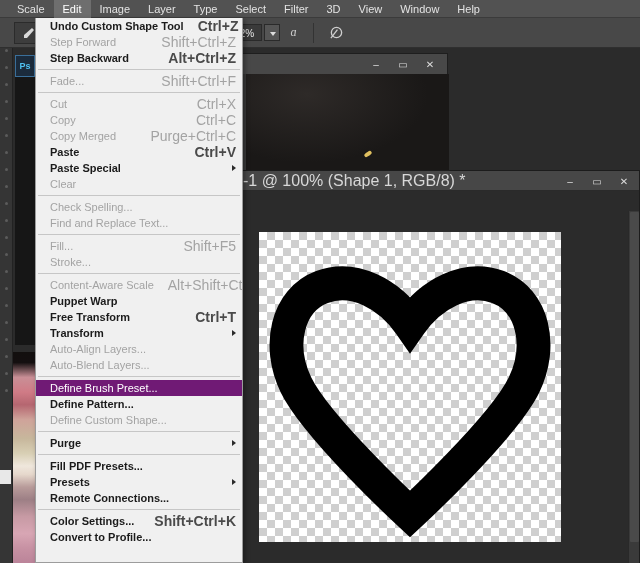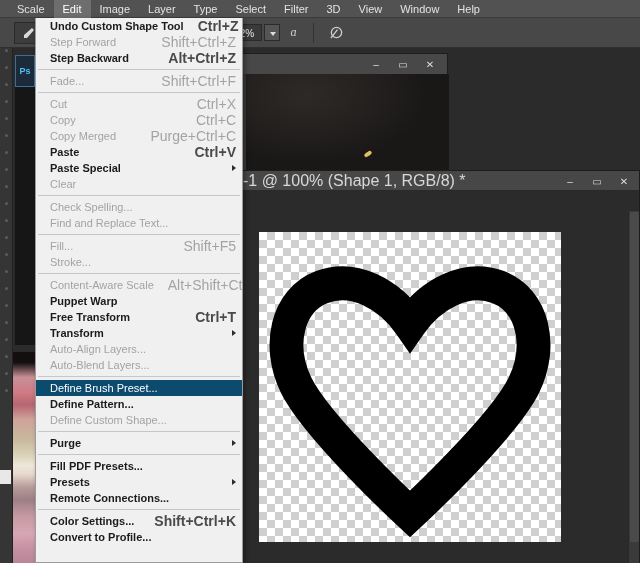--- a/index.html
+++ b/index.html
@@ -186,21 +186,21 @@
     border-left: 1px solid #292929;
   }
   .doc-scroll-thumb {
     width: 9px; height: 330px; margin: 1px auto;
     background: #4a4a4a; border-radius: 1px;
   }
 
   
   .ps-badge {
     position: absolute; left: 15px; top: 55px;
-    width: 20px; height: 32px;
+    width: 20px; height: 22px;
     background: #1b2b3c; border: 1px solid #3a6f9a;
     color: #4fc0f0; font-size: 9px; font-weight: bold;
     display: flex; align-items: center; justify-content: center;
     z-index: 6;
   }
   .dark-col {
     position: absolute; left: 15px; top: 75px;
     width: 22px; height: 270px;
     background: #161616;
     z-index: 4;
@@ -222,21 +222,21 @@
     position: relative;
     height: 16px;
     display: flex; align-items: center;
     padding: 0 6px 0 14px;
     color: #1b1b1b;
     white-space: nowrap;
     cursor: default;
   }
   .mrow.dis { color: #a3a3a3; }
   .mrow.bold { font-weight: bold; }
-  .mrow.sel { background: #0c4a6e; color: #ffffff; }
+  .mrow.sel { background: #701a75; color: #ffffff; }
   .mrow .lbl { flex: 1; }
   .mrow .acc { color: #4a4a4a; font-size: 14px; padding-left: 14px; }
   .mrow.dis .acc { color: #a3a3a3; }
   .mrow .arrow {
     position: absolute; right: 6px; top: 5px;
     width: 0; height: 0;
     border-top: 3.5px solid transparent;
     border-bottom: 3.5px solid transparent;
     border-left: 4px solid #2b2b2b;
   }

